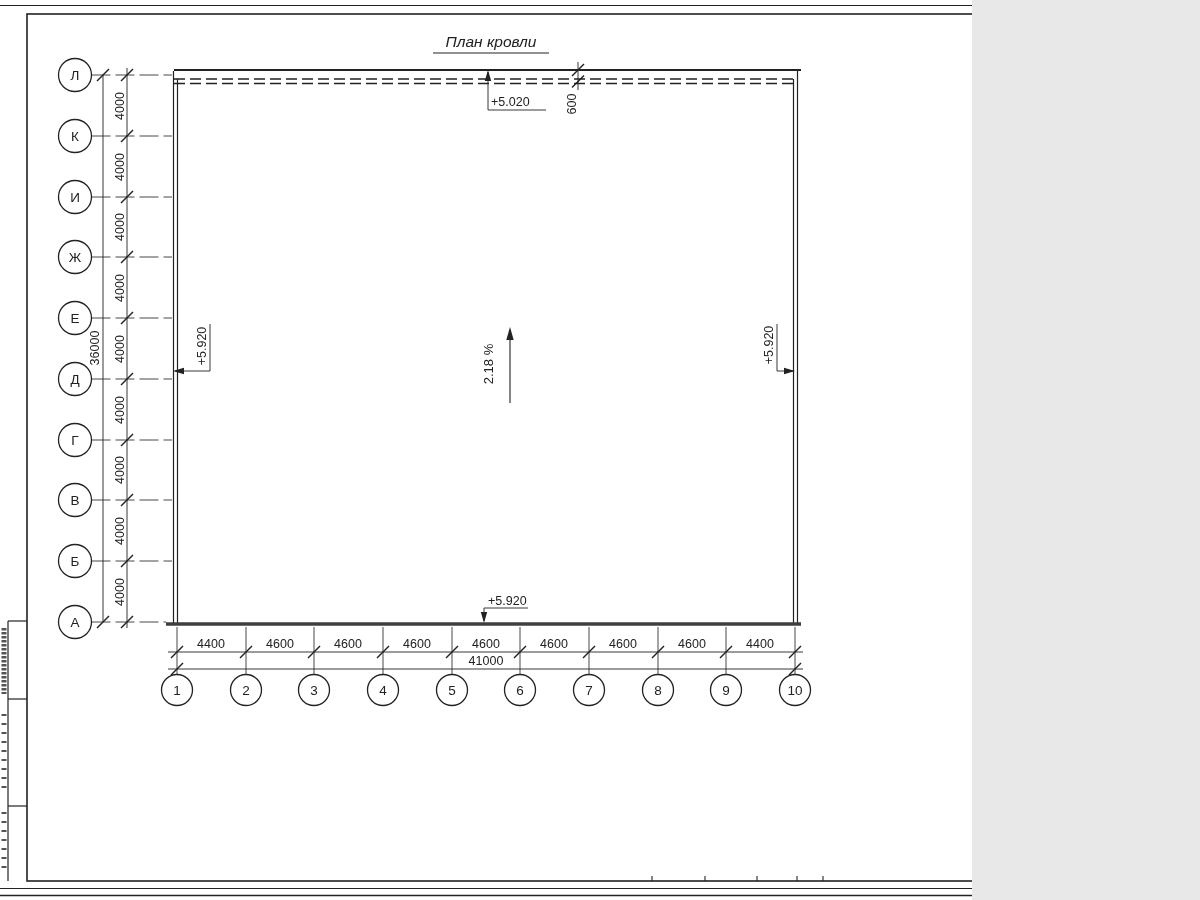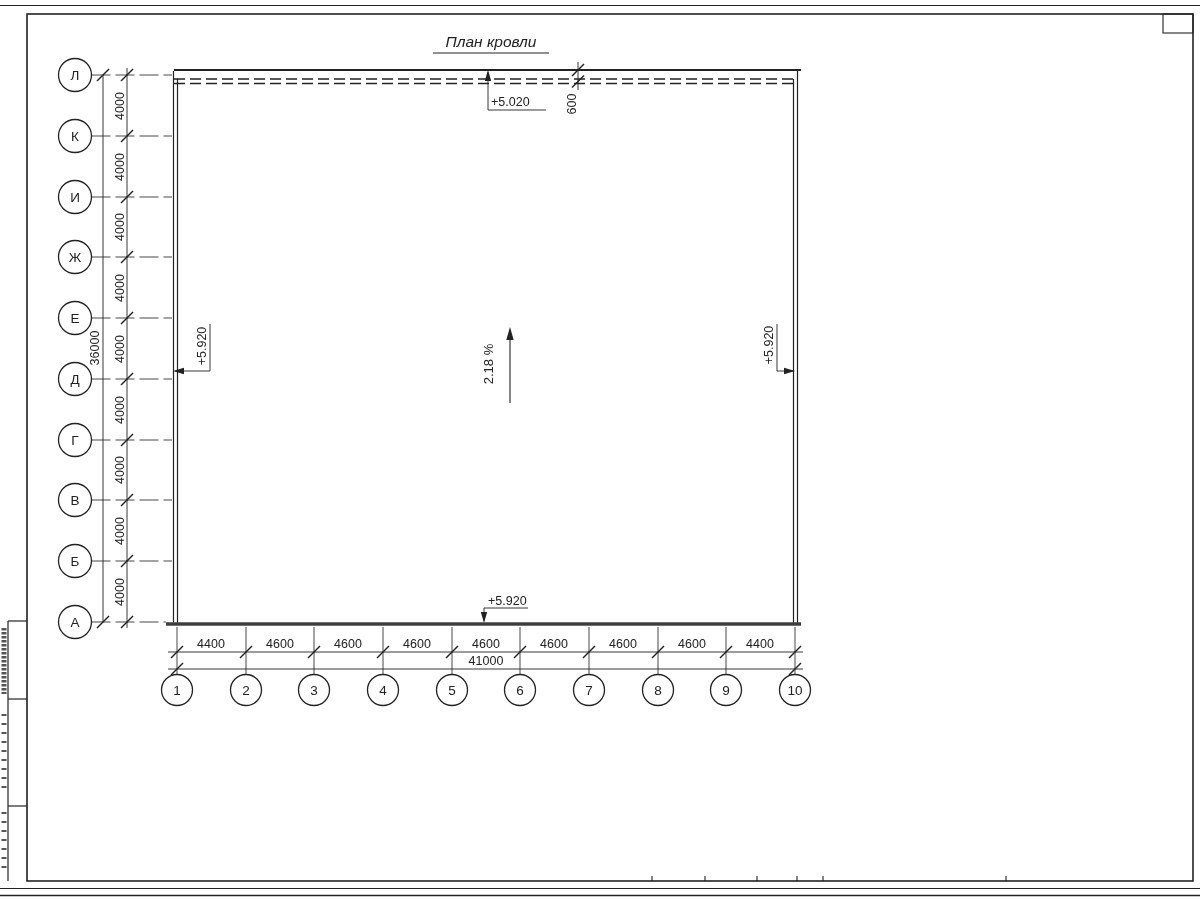--- a/index.html
+++ b/index.html
@@ -1,16 +1,16 @@
 <!DOCTYPE html>
 <html><head>
 <meta charset="utf-8">
 <style>
   html,body{margin:0;padding:0;background:#e8e8e8;}
-  #sheet{position:relative;width:1200px;height:900px;background:#ffffff;overflow:hidden;
+  #sheet{position:relative;width:972px;height:900px;background:#ffffff;overflow:hidden;
          font-family:"Liberation Sans", sans-serif;}
   svg{position:absolute;left:0;top:0;}
   text{fill:#222;font-family:"Liberation Sans", sans-serif;}
   .t-dim{font-size:12.5px;}
   .t-axis{font-size:13.5px;}
   .t-title{font-size:15.5px;font-style:italic;}
   .t-slope{font-size:13px;}
 </style>
 </head>
 <body>

